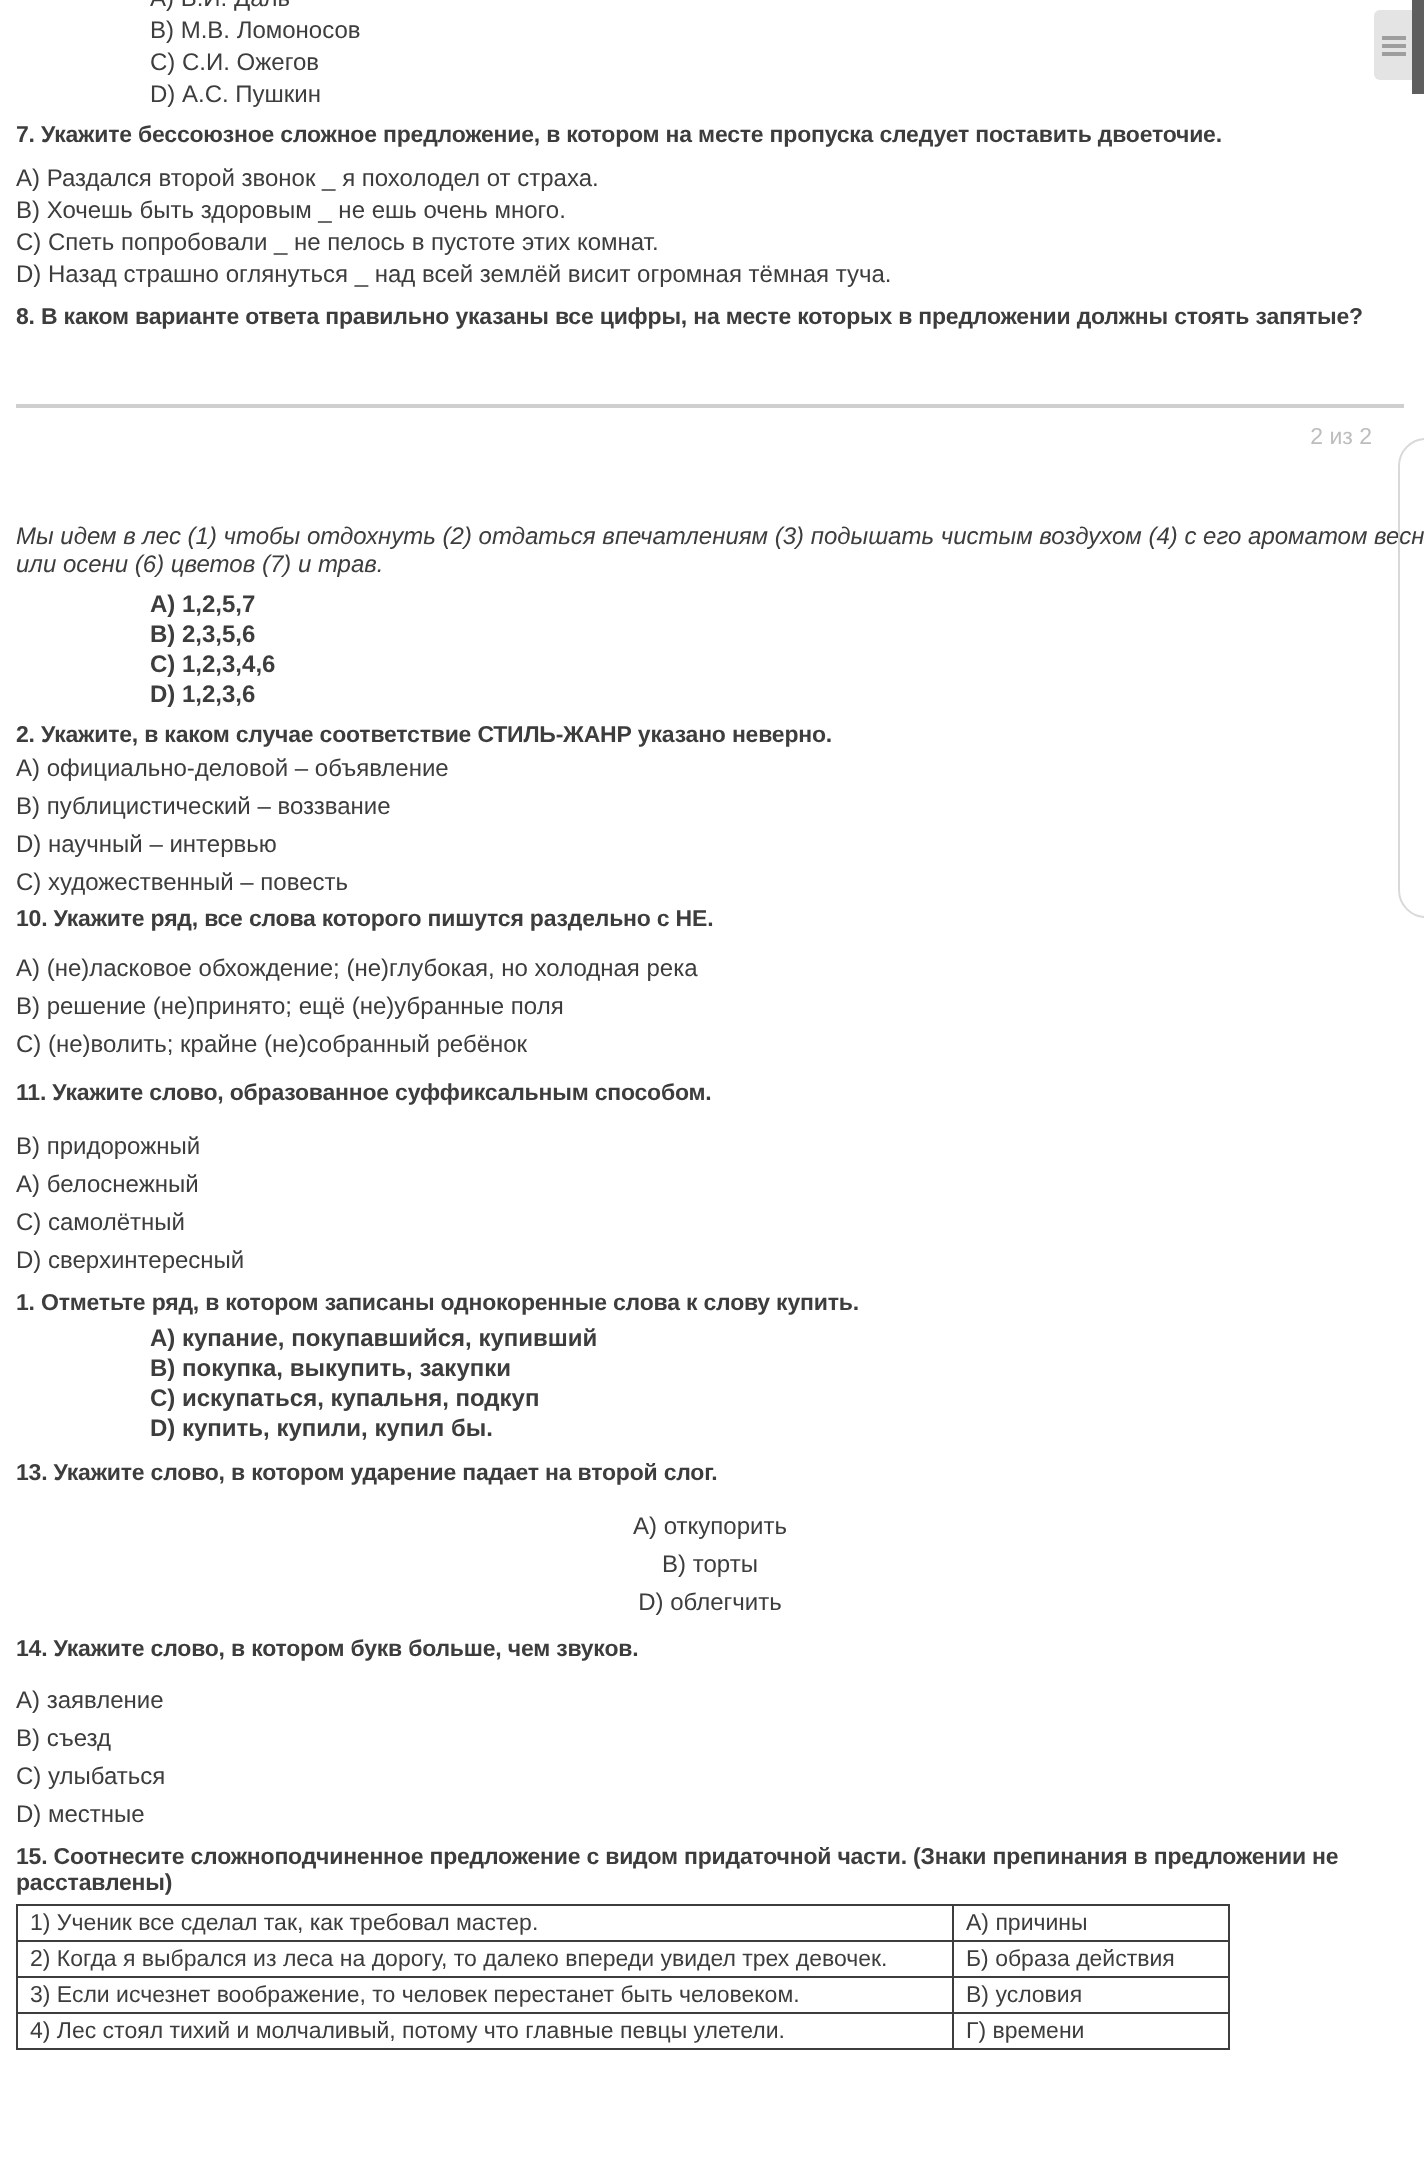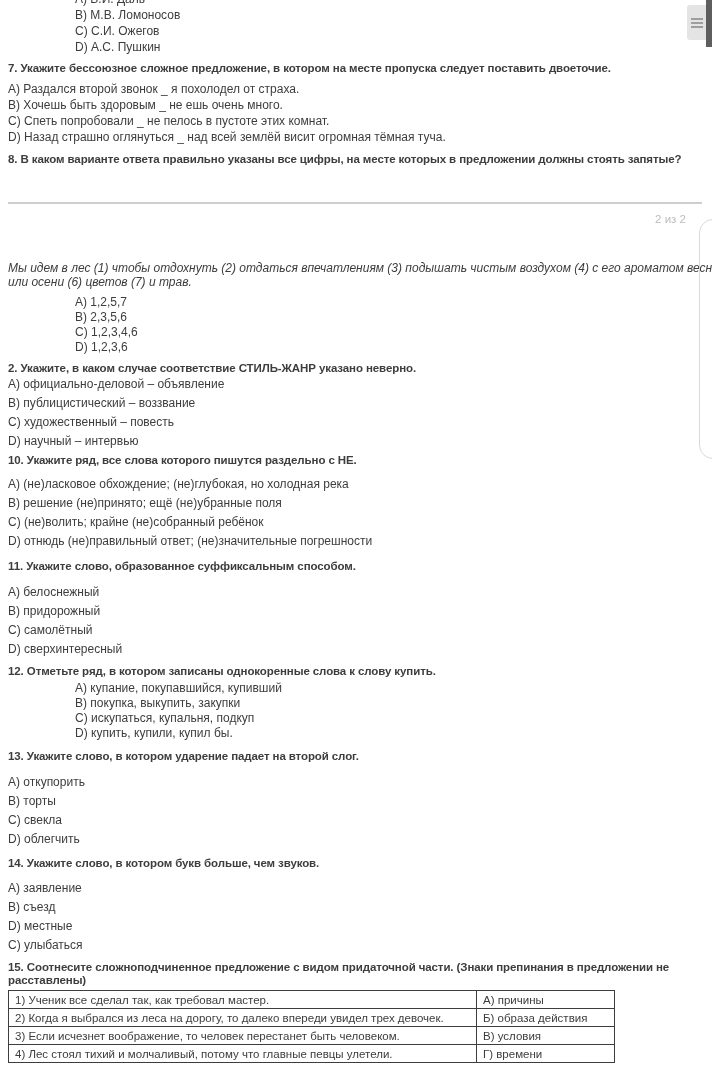--- a/index.html
+++ b/index.html
@@ -11,21 +11,21 @@
     font-family:"Liberation Sans", sans-serif;
     color:#3d3d3d;
     -webkit-font-smoothing:antialiased;
   }
   .page { padding:0 10px 0 8px; }
 
   
   .opt { font-size:12px; }
   .list-16 > div { line-height:16px; }
   .list-19 > div { line-height:19px; }
-  .list-15 > div { line-height:15px; }
+  .list-15 > div { line-height:15px;font-weight:bold; }
   .q-title {
     font-weight:700; font-size:11.5px; line-height:14px;
     white-space:nowrap; letter-spacing:-0.1px;
   }
   .q-title-wrap { font-weight:700; font-size:11.5px; line-height:13px; letter-spacing:-0.1px; }
   .nowrap { white-space:nowrap; }
 
   
   .clip-top { height:7px; overflow:hidden; margin-left:67px; }
   .clip-top .cut-line { line-height:16px; font-size:12px; margin-top:-9px; }
@@ -84,21 +84,21 @@
   #q8-options { margin-top:6px; }
   #q9-title { margin-top:6px; }
   #q9-options { margin-top:0; }
   #q10-title { margin-top:2px; }
   #q10-options { margin-top:8px; }
   #q11-title { margin-top:8px; }
   #q11-options { margin-top:10px; }
   #q12-title { margin-top:5px; }
   #q12-options { margin-top:3px; }
   #q13-title { margin-top:8px; }
-  #q13-options { margin-top:10px; }
+  #q13-options { margin-top:10px;text-align:center; }
   #q14-title { margin-top:7px; }
   #q14-options { margin-top:9px; }
   #q15-title { margin-top:6px; }
 </style>
 </head>
 <body>
 
 <div class="page">
 
   <div class="clip-top">
@@ -131,62 +131,60 @@
     <div>A) 1,2,5,7</div>
     <div>B) 2,3,5,6</div>
     <div>C) 1,2,3,4,6</div>
     <div>D) 1,2,3,6</div>
   </div>
 
   <div id="q9-title" class="q-title">2. Укажите, в каком случае соответствие СТИЛЬ-ЖАНР указано неверно.</div>
   <div id="q9-options" class="opt list-19">
     <div>A) официально-деловой – объявление</div>
     <div>B) публицистический – воззвание</div>
+    <div>D) научный – интервью</div>
     <div>C) художественный – повесть</div>
-    <div>D) научный – интервью</div>
   </div>
 
   <div id="q10-title" class="q-title">10. Укажите ряд, все слова которого пишутся раздельно с НЕ.</div>
   <div id="q10-options" class="opt list-19">
     <div>A) (не)ласковое обхождение; (не)глубокая, но холодная река</div>
     <div>B) решение (не)принято; ещё (не)убранные поля</div>
     <div>C) (не)волить; крайне (не)собранный ребёнок</div>
-    <div>D) отнюдь (не)правильный ответ; (не)значительные погрешности</div>
   </div>
 
   <div id="q11-title" class="q-title">11. Укажите слово, образованное суффиксальным способом.</div>
   <div id="q11-options" class="opt list-19">
+    <div>B) придорожный</div>
     <div>A) белоснежный</div>
-    <div>B) придорожный</div>
     <div>C) самолётный</div>
     <div>D) сверхинтересный</div>
   </div>
 
-  <div id="q12-title" class="q-title">12. Отметьте ряд, в котором записаны однокоренные слова к слову купить.</div>
+  <div id="q12-title" class="q-title">1. Отметьте ряд, в котором записаны однокоренные слова к слову купить.</div>
   <div id="q12-options" class="opt list-15 indent">
     <div>A) купание, покупавшийся, купивший</div>
     <div>B) покупка, выкупить, закупки</div>
     <div>C) искупаться, купальня, подкуп</div>
     <div>D) купить, купили, купил бы.</div>
   </div>
 
   <div id="q13-title" class="q-title">13. Укажите слово, в котором ударение падает на второй слог.</div>
   <div id="q13-options" class="opt list-19">
     <div>A) откупорить</div>
     <div>B) торты</div>
-    <div>C) свекла</div>
     <div>D) облегчить</div>
   </div>
 
   <div id="q14-title" class="q-title">14. Укажите слово, в котором букв больше, чем звуков.</div>
   <div id="q14-options" class="opt list-19">
     <div>A) заявление</div>
     <div>B) съезд</div>
+    <div>C) улыбаться</div>
     <div>D) местные</div>
-    <div>C) улыбаться</div>
   </div>
 
   <div id="q15-title" class="q-title-wrap">
     <div class="nowrap">15. Соотнесите сложноподчиненное предложение с видом придаточной части. (Знаки препинания в предложении не</div>
     <div class="nowrap">расставлены)</div>
   </div>
 
   <table class="match">
     <tbody>
       <tr>

